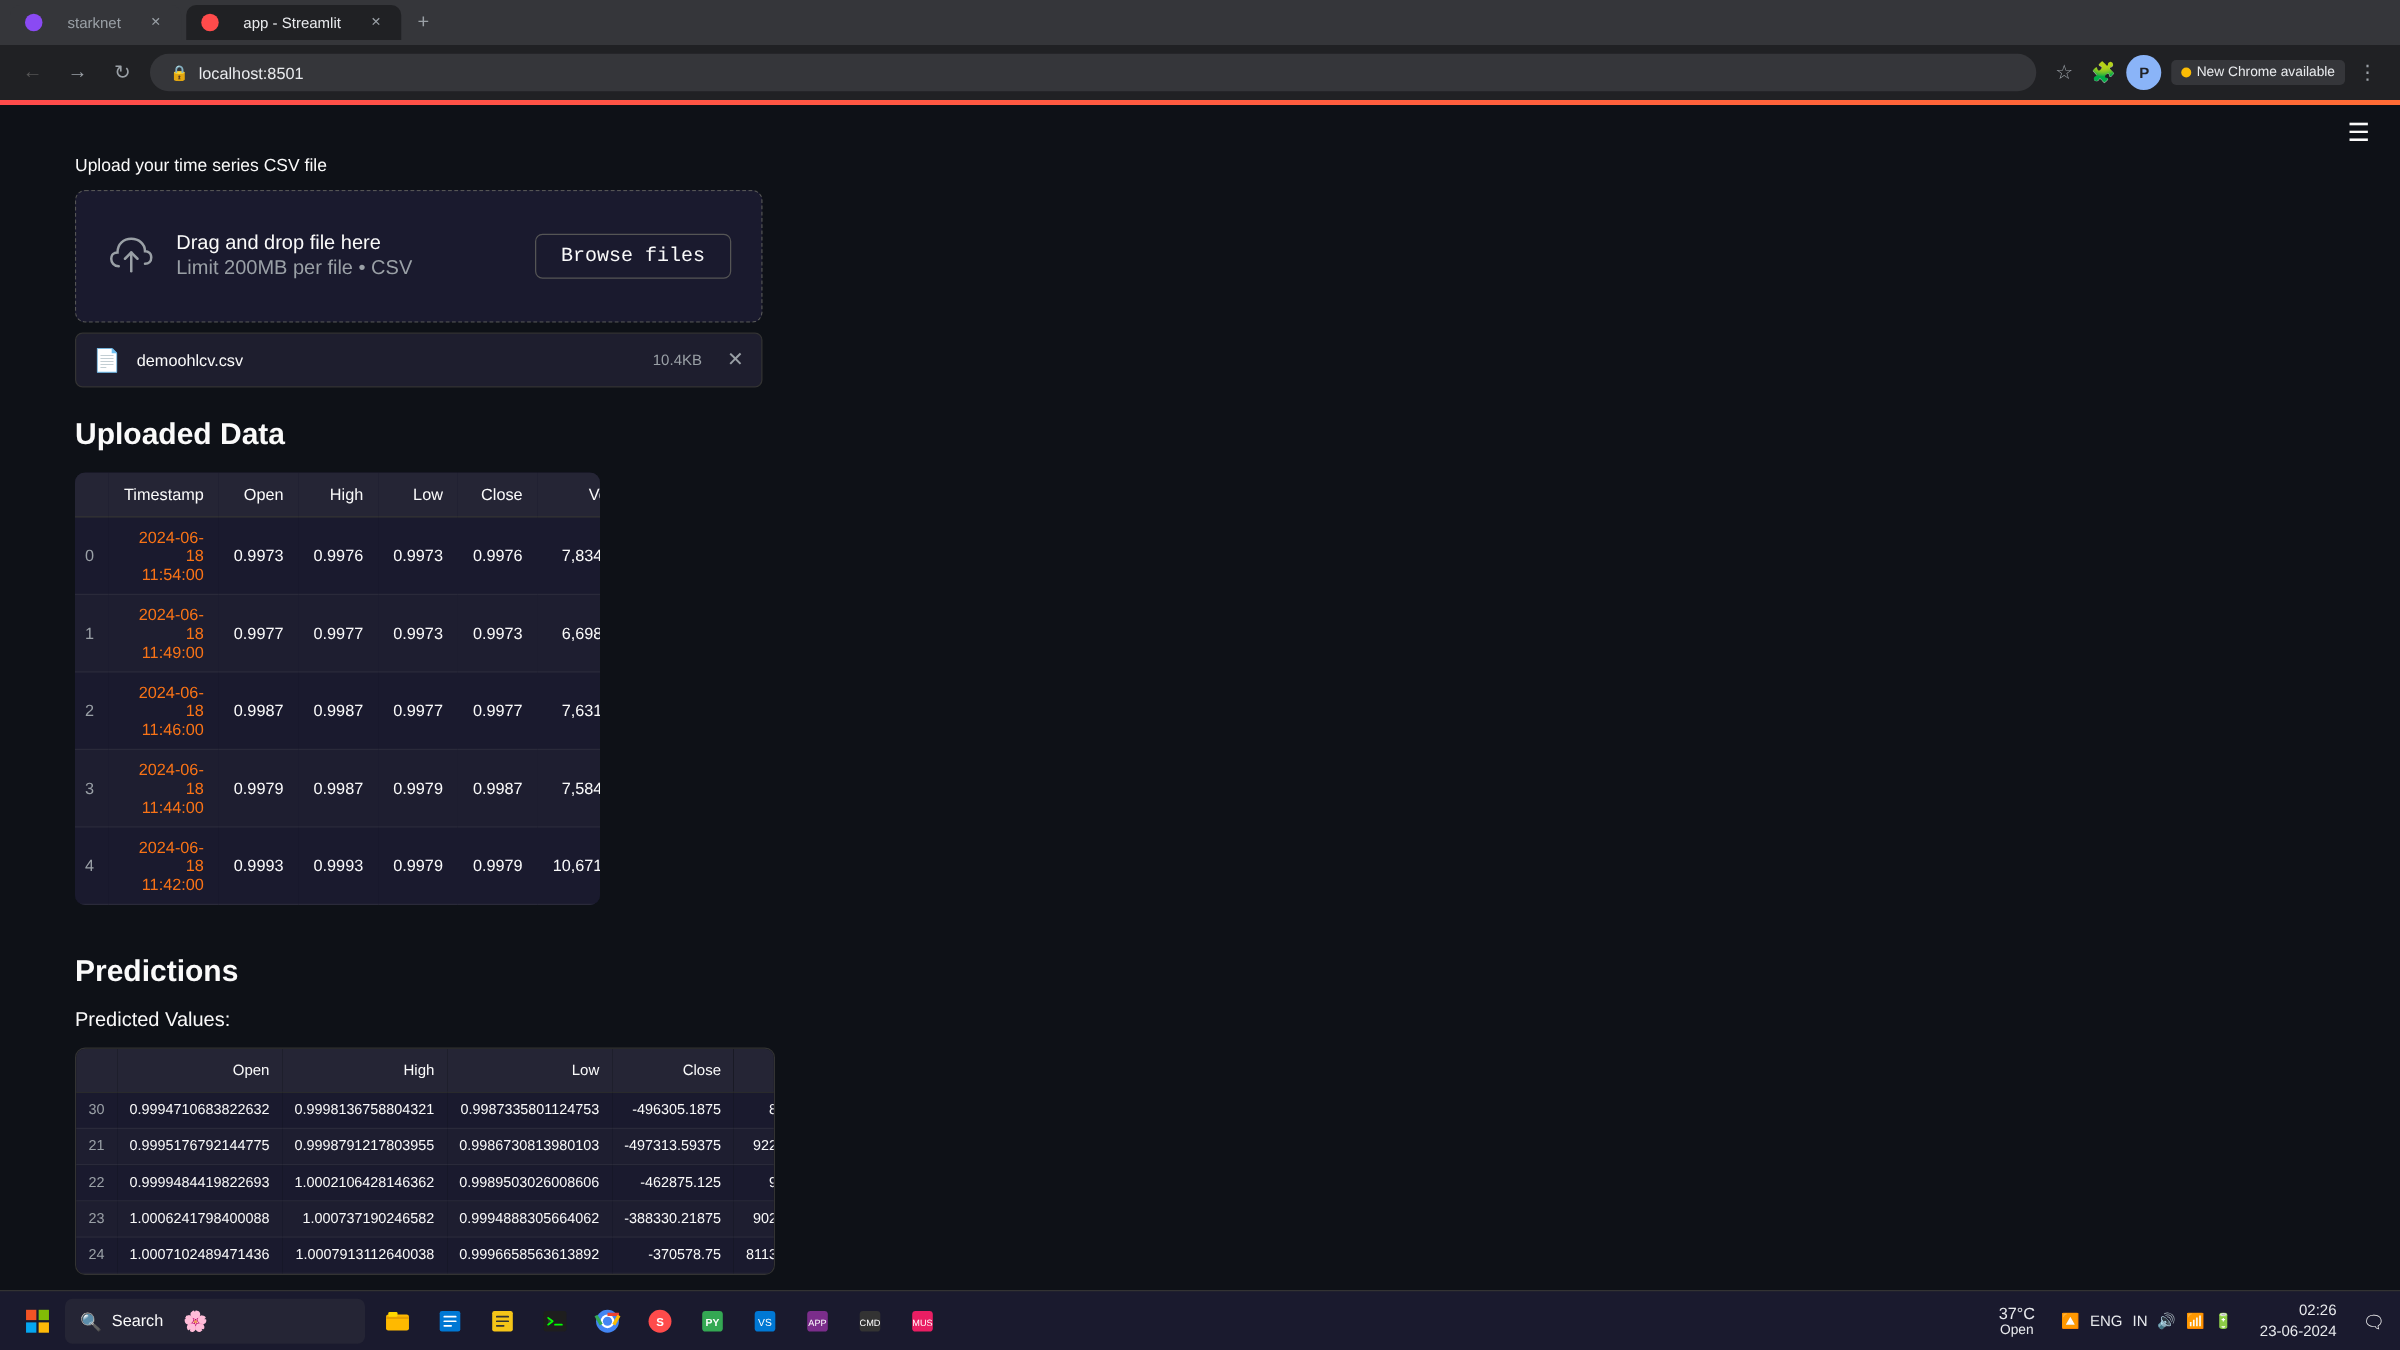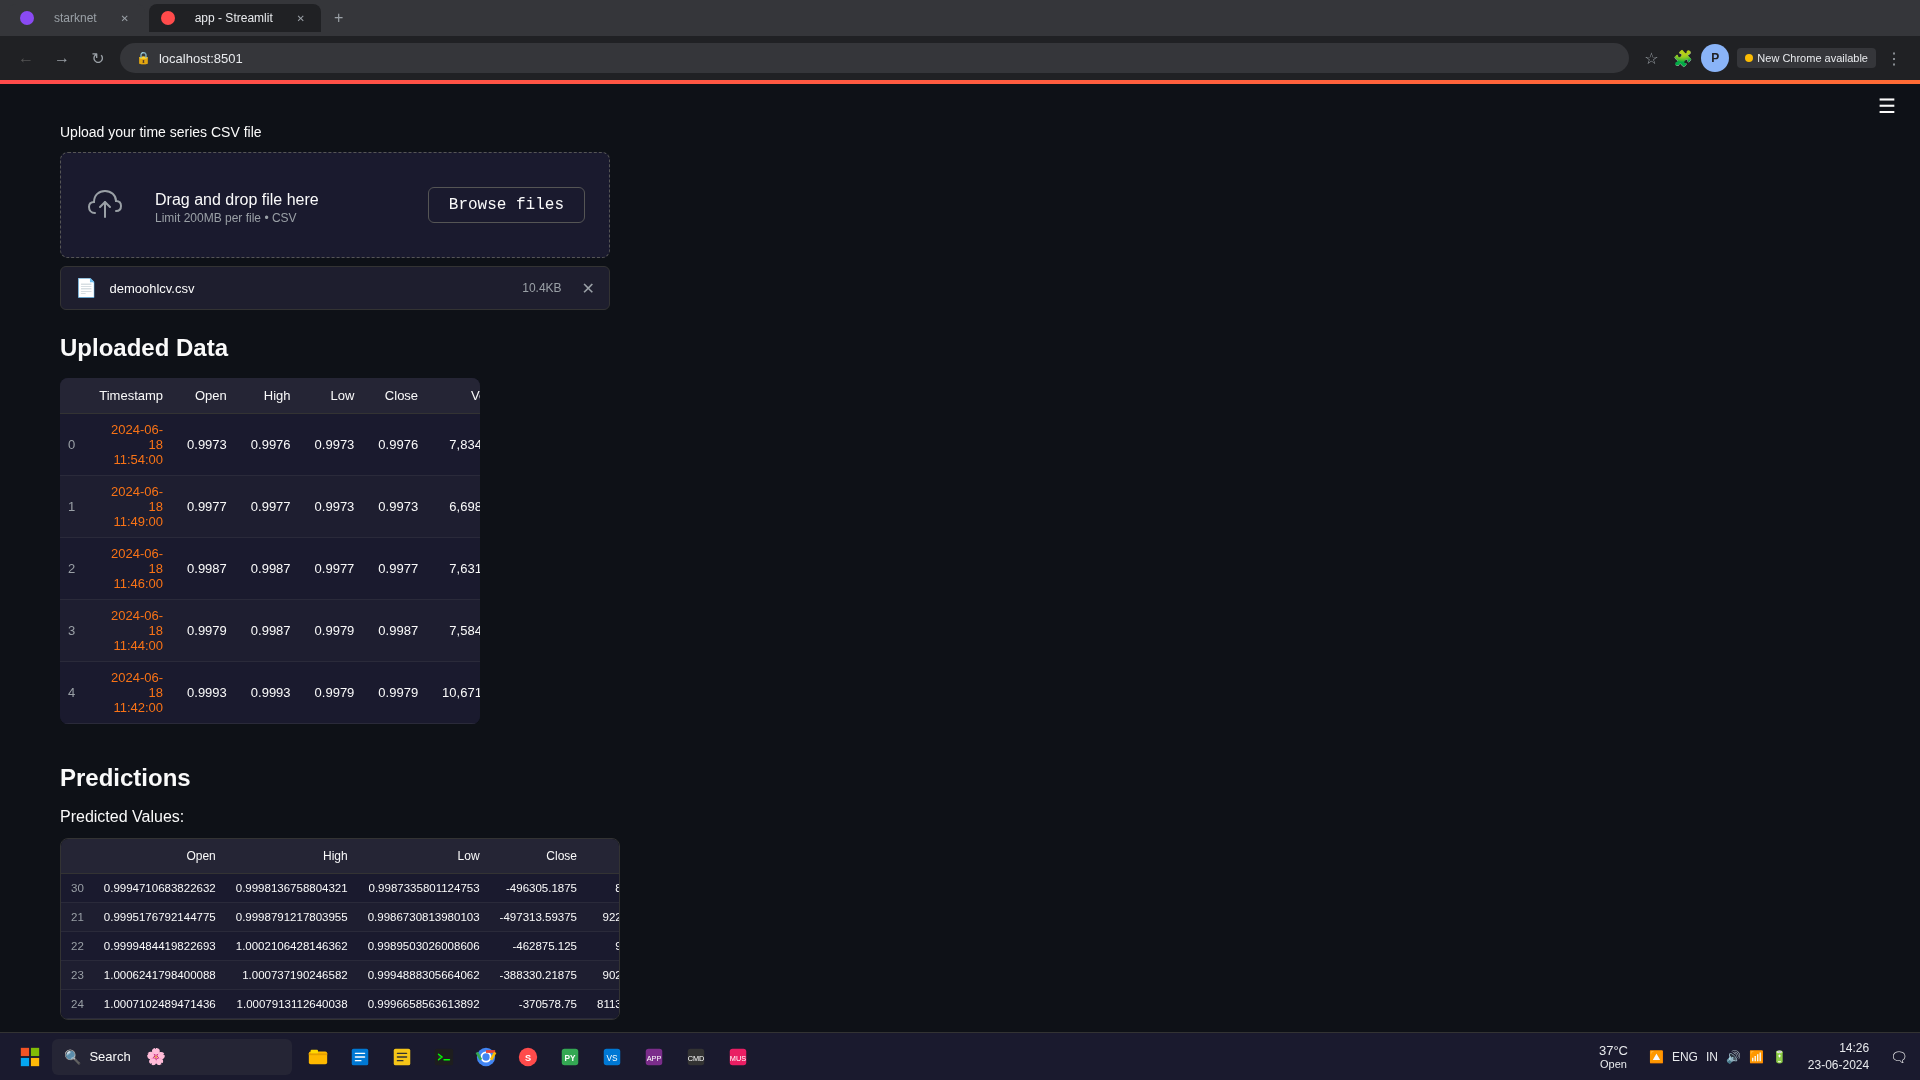--- a/index.html
+++ b/index.html
@@ -192,35 +192,35 @@
       padding: 32px 24px;
       display: flex;
       align-items: center;
       justify-content: space-between;
       background: #1a1a2e;
       max-width: 550px;
       margin-bottom: 8px;
     }
     .upload-left {
       display: flex;
-      align-items: flex-end;
-      gap: 30px;
+      align-items: center;
+      gap: 16px;
     }
     .upload-icon {
       width: 40px;
       height: 40px;
       color: #9aa0a6;
     }
     .upload-text-main {
       font-size: 16px;
       font-weight: 500;
       color: #fafafa;
     }
     .upload-text-sub {
-      font-size: 12px;
+      font-size: 16px;
       color: #9aa0a6;
       margin-top: 2px;
     }
     .browse-btn {
       background: transparent;
       border: 1px solid #555;
       border-radius: 6px;
       color: #fafafa;
       padding: 8px 20px;
       font-size: 16px;
@@ -714,18 +714,18 @@
     </div>
     <div class="sys-tray">
       <span>🔼</span>
       <span>ENG</span>
       <span>IN</span>
       <span>🔊</span>
       <span>📶</span>
       <span>🔋</span>
     </div>
     <div class="clock">
-      <div>14:26</div>
+      <div>02:26</div>
       <div>23-06-2024</div>
     </div>
     <span>🗨</span>
   </div>
 </div>
 
 </body></html>

